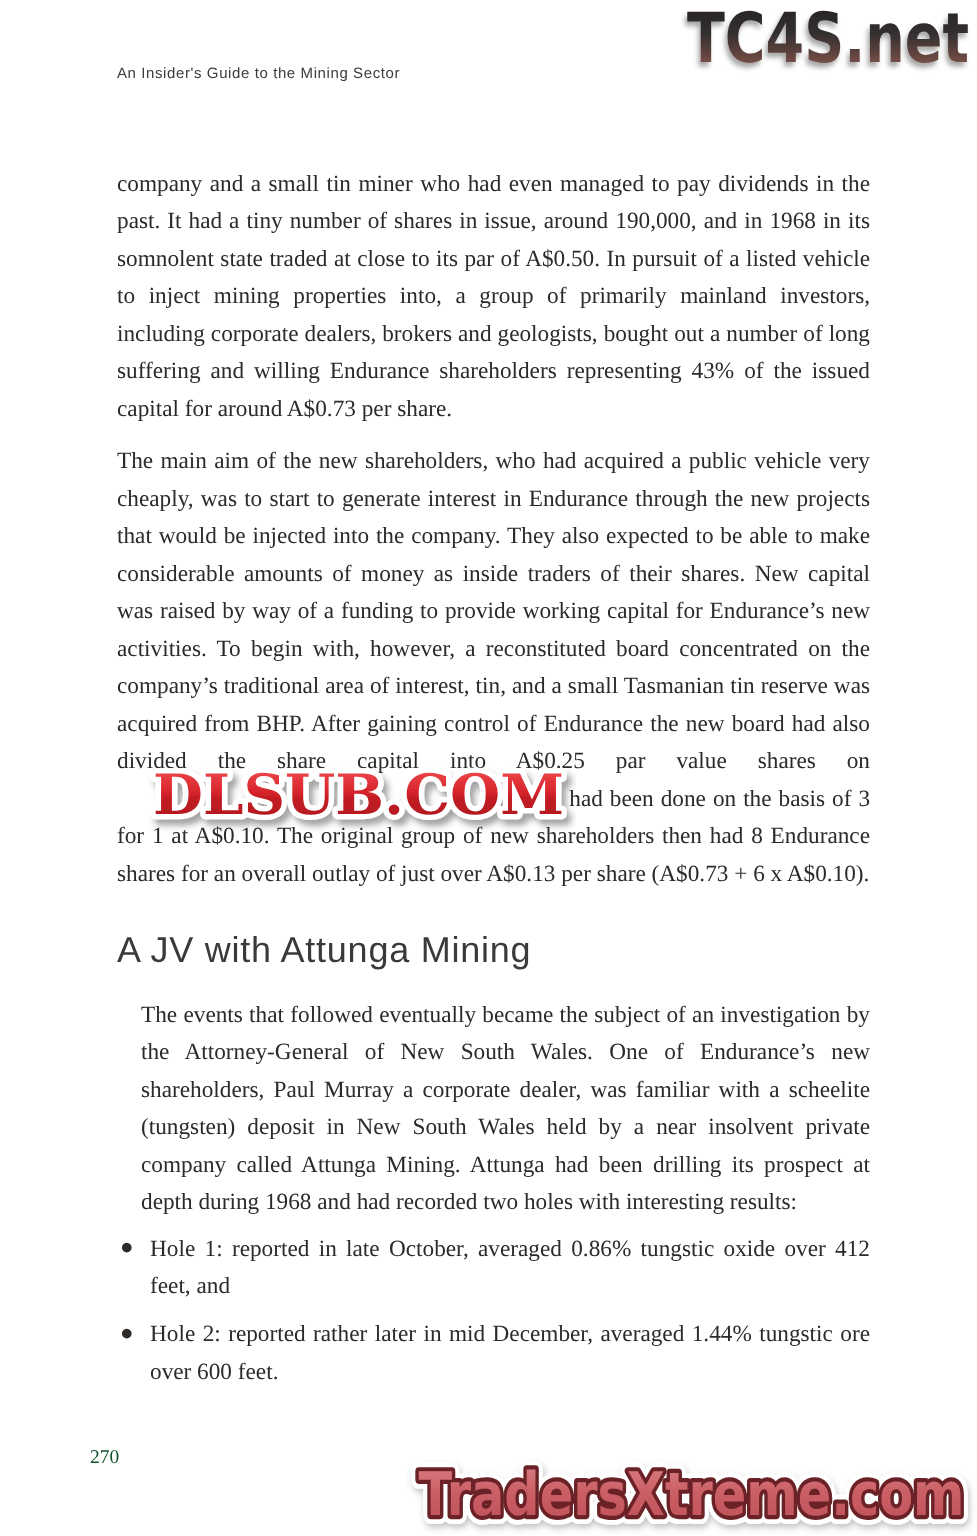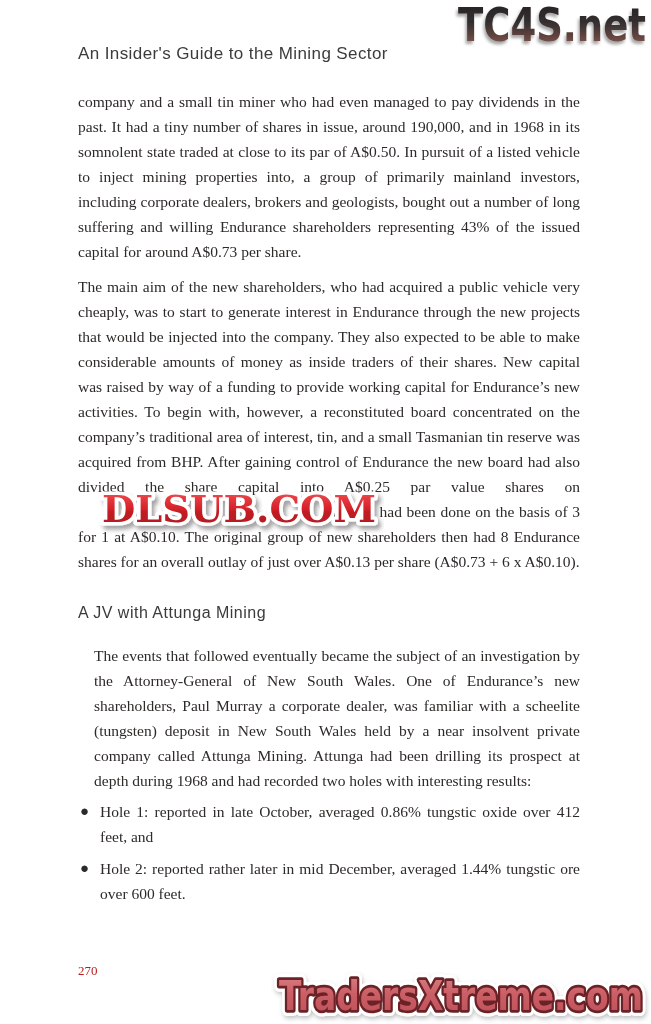--- a/index.html
+++ b/index.html
@@ -8,34 +8,34 @@
     width:651px;height:1024px;
     background:#ffffff;
     overflow:hidden;
     font-family:"Liberation Serif", serif;
     color:#2d2a28;
   }
   
   .running-header{
     position:absolute;left:78px;top:44px;
     font-family:"Liberation Sans", sans-serif;
-    font-size:17px;letter-spacing:.4px;color:#3c3c3c;
+    font-size:10px;letter-spacing:.4px;color:#3c3c3c;
   }
   
   .logo-top{position:absolute;top:0px;right:1px;width:196px;height:56px;}
   
   .content{
-    position:absolute;left:78px;top:89px;width:502px;
+    position:absolute;left:78px;top:110px;width:502px;
     font-size:15.5px;line-height:25px;
   }
   .body-p{margin:0 0 10px 0;text-align:justify;}
   .body-p:last-of-type{margin-bottom:0;margin-left:16px;}
   .section-heading{
     font-family:"Liberation Sans", sans-serif;
-    font-weight:400;font-size:16px;line-height:25px;
+    font-weight:400;font-size:24px;line-height:25px;
     letter-spacing:.5px;color:#3a3a3a;
     margin:26px 0 18px 0;
   }
   
   .wm-inline{
     display:inline-block;position:relative;
     width:250px;height:12px;vertical-align:baseline;
   }
   .wm-dlsub-box{
     position:absolute;left:-12px;top:50%;
@@ -47,22 +47,22 @@
   .bullets li{
     position:relative;padding-left:22px;margin:0 0 7px 0;
     text-align:justify;line-height:25px;
   }
   .bullets li .bullet-dot{
     position:absolute;left:2px;top:0;
     font-size:15px;line-height:25px;color:#2d2a28;
   }
   
   .page-number{
-    position:absolute;left:78px;top:963px;
-    font-size:13px;color:#b91c1c;text-align:center;
+    position:absolute;left:60px;top:963px;
+    font-size:13px;color:#14532d;text-align:center;
   }
   .logo-bottom{position:absolute;right:0px;top:968px;width:380px;height:58px;}
   svg text{user-select:none;}
 </style>
 </head>
 <body>
 
 <div class="page">
 
   <div class="running-header">An Insider's Guide to the Mining Sector</div>

